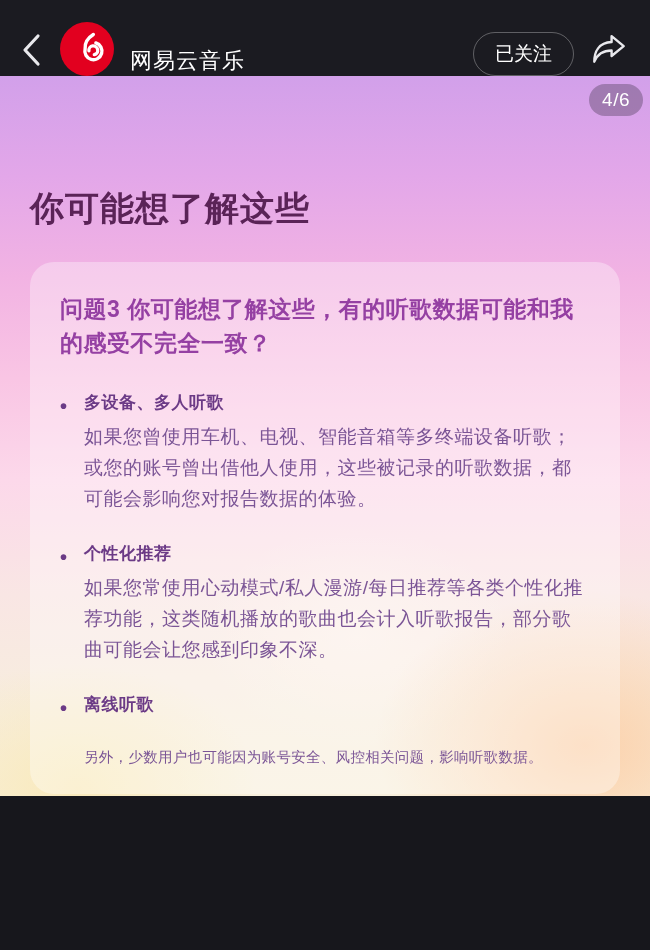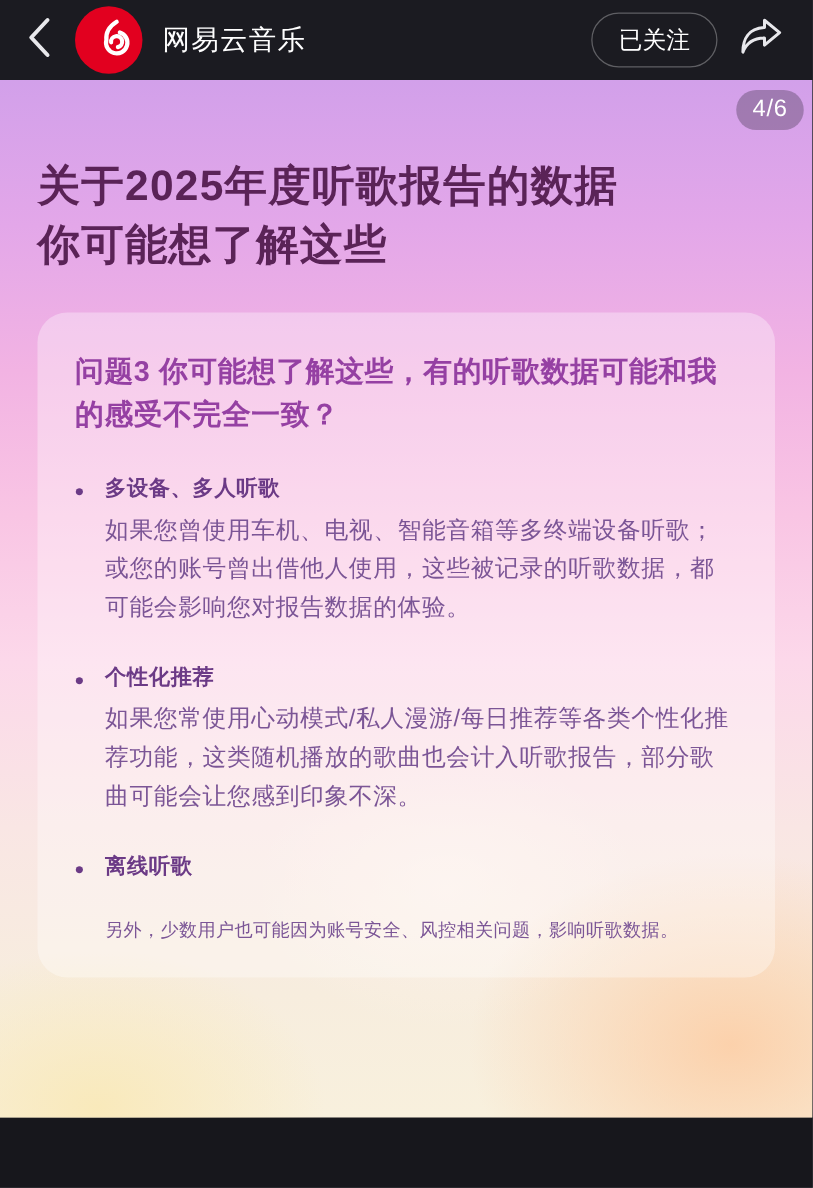--- a/index.html
+++ b/index.html
@@ -5,24 +5,24 @@
   * { margin: 0; padding: 0; box-sizing: border-box; }
   html, body {
     width: 650px; height: 950px;
     font-family: "Liberation Sans", "DejaVu Sans", sans-serif;
     overflow: hidden;
     background: #17171c;
   }
 
   
   .navbar {
-    height: 64px;
+    height: 76px;
     background: #1b1b21;
     display: flex;
-    align-items: center;
+    align-items: flex-end;
     padding: 0 18px 0 12px;
   }
   .back-btn {
     width: 40px; height: 48px;
     display: flex; align-items: center; justify-content: center;
     cursor: pointer;
     flex: 0 0 auto;
   }
   .logo {
     width: 54px; height: 54px;
@@ -55,21 +55,21 @@
     width: 46px; height: 48px;
     display: flex; align-items: center; justify-content: center;
     margin-left: 12px;
     cursor: pointer;
     flex: 0 0 auto;
   }
 
   
   .hero {
     position: relative;
-    height: 830px;
+    height: 720px;
     background:
       radial-gradient(ellipse 260px 180px at 12% 99%, rgba(249,233,185,0.95), rgba(249,233,185,0) 70%),
       radial-gradient(ellipse 300px 220px at 90% 93%, rgba(252,206,166,0.9), rgba(252,206,166,0) 70%),
       radial-gradient(ellipse 220px 160px at 55% 78%, rgba(255,245,238,0.55), rgba(255,245,238,0) 70%),
       linear-gradient(180deg,
         #d2a0ea 0%,
         #e3a7e9 14%,
         #f2b3e3 28%,
         #f9c5e4 42%,
         #fcd8ea 56%,
@@ -182,21 +182,21 @@
         <path d="M25 4 L39 15.5 L25 27 L25 20.5 C14 20.5 8 26 5 33.5 C5 22 10 11.5 25 10.8 Z" stroke="#e8e8ec" stroke-width="2.8" stroke-linejoin="round" fill="none"></path>
       </svg>
     </span>
   </div>
 </header>
 
 <main class="hero">
   <div class="page-badge">4/6</div>
 
   <h1 class="page-title">
-    <span>关于2025年度听歌报告的数据</span><br>
+    <br>
     <span>你可能想了解这些</span>
   </h1>
 
   <section class="card">
     <h2 class="question-title">问题3 你可能想了解这些，有的听歌数据可能和我的感受不完全一致？</h2>
 
 
     <ul class="bullets">
       <li class="bullet-item">
         <span class="bullet-dot">•</span>

